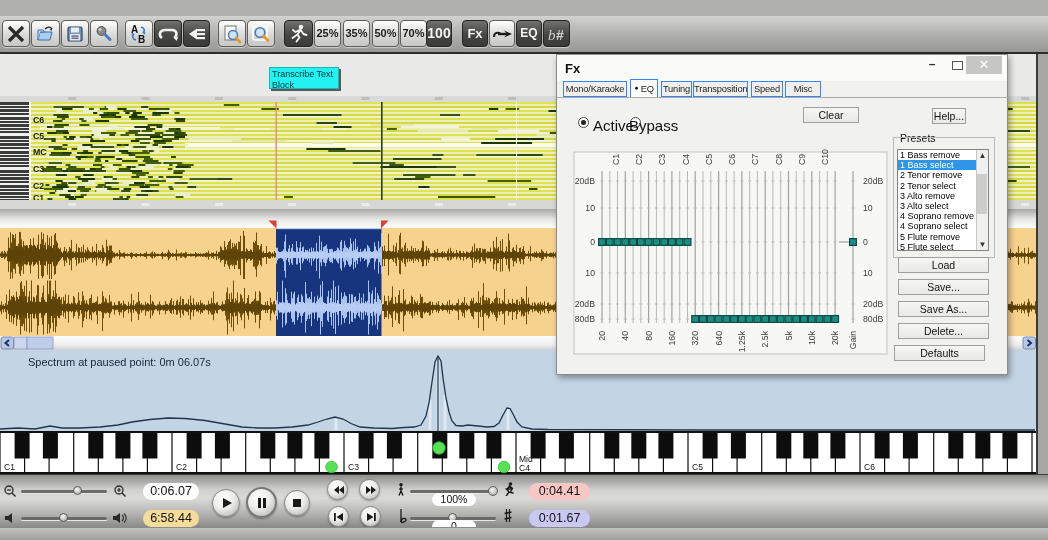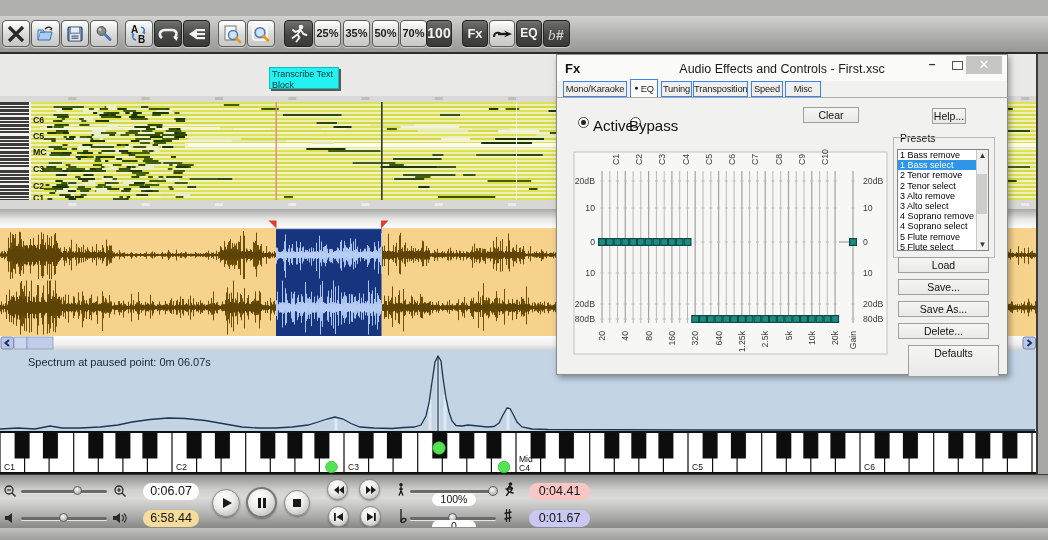--- a/index.html
+++ b/index.html
@@ -1207,21 +1207,20 @@
         <text x="164.6" y="276" font-size="8.7" fill="#3c3c3a" text-anchor="end" transform="rotate(-90 164.6 276)">640</text>
         <text x="187.9" y="276" font-size="8.7" fill="#3c3c3a" text-anchor="end" transform="rotate(-90 187.9 276)">1.25k</text>
         <text x="211.2" y="276" font-size="8.7" fill="#3c3c3a" text-anchor="end" transform="rotate(-90 211.2 276)">2.5k</text>
         <text x="234.5" y="276" font-size="8.7" fill="#3c3c3a" text-anchor="end" transform="rotate(-90 234.5 276)">5k</text>
         <text x="257.8" y="276" font-size="8.7" fill="#3c3c3a" text-anchor="end" transform="rotate(-90 257.8 276)">10k</text>
         <text x="281.1" y="276" font-size="8.7" fill="#3c3c3a" text-anchor="end" transform="rotate(-90 281.1 276)">20k</text>
         <text x="299" y="276" font-size="8.7" fill="#3c3c3a" text-anchor="end" transform="rotate(-90 299 276)">Gain</text>
       </svg>
 <div id="dtitle">
         <b>Fx</b>
-        <span class="t">Audio Effects and Controls - First.xsc</span>
       </div>
 <div class="wbtn" style="left:368px;width:14px;font-weight:bold">–</div>
 <div class="wbtn" style="left:395px;top:6px;width:11px;height:9px;border:1.5px solid #555;background:#fff"></div>
 <div id="dclose" class="abs">✕</div>
 <div class="tab" style="left:6px;width:64px">Mono/Karaoke</div>
       <div class="tab tabsel" style="left:73px;width:28px"><span style="font-size:7px;vertical-align:1.5px">●</span> EQ</div>
       <div class="tab" style="left:104px;width:31px">Tuning</div>
       <div class="tab" style="left:136px;width:55px">Transposition</div>
       <div class="tab" style="left:194px;width:32px">Speed</div>
       <div class="tab" style="left:228px;width:36px">Misc</div>
@@ -1250,14 +1249,14 @@
         <div id="pscroll">
           <div style="margin-top:1px">▲</div>
           <div id="pthumb"></div>
           <div style="position:absolute;bottom:1px;left:0;right:0">▼</div>
         </div>
       </div>
 <div class="btn" style="left:341px;top:202px;width:91px;height:16px;line-height:15px">Load</div>
       <div class="btn" style="left:341px;top:224px;width:91px;height:16px;line-height:15px">Save...</div>
       <div class="btn" style="left:341px;top:246px;width:91px;height:16px;line-height:15px">Save As...</div>
       <div class="btn" style="left:341px;top:268px;width:91px;height:16px;line-height:15px">Delete...</div>
-      <div class="btn" style="left:351px;top:290px;width:91px;height:32px;line-height:15px">Defaults</div>
+      <div class="btn" style="left:337px;top:290px;width:91px;height:16px;line-height:15px">Defaults</div>
 </div>
 </div>
 </body></html>

